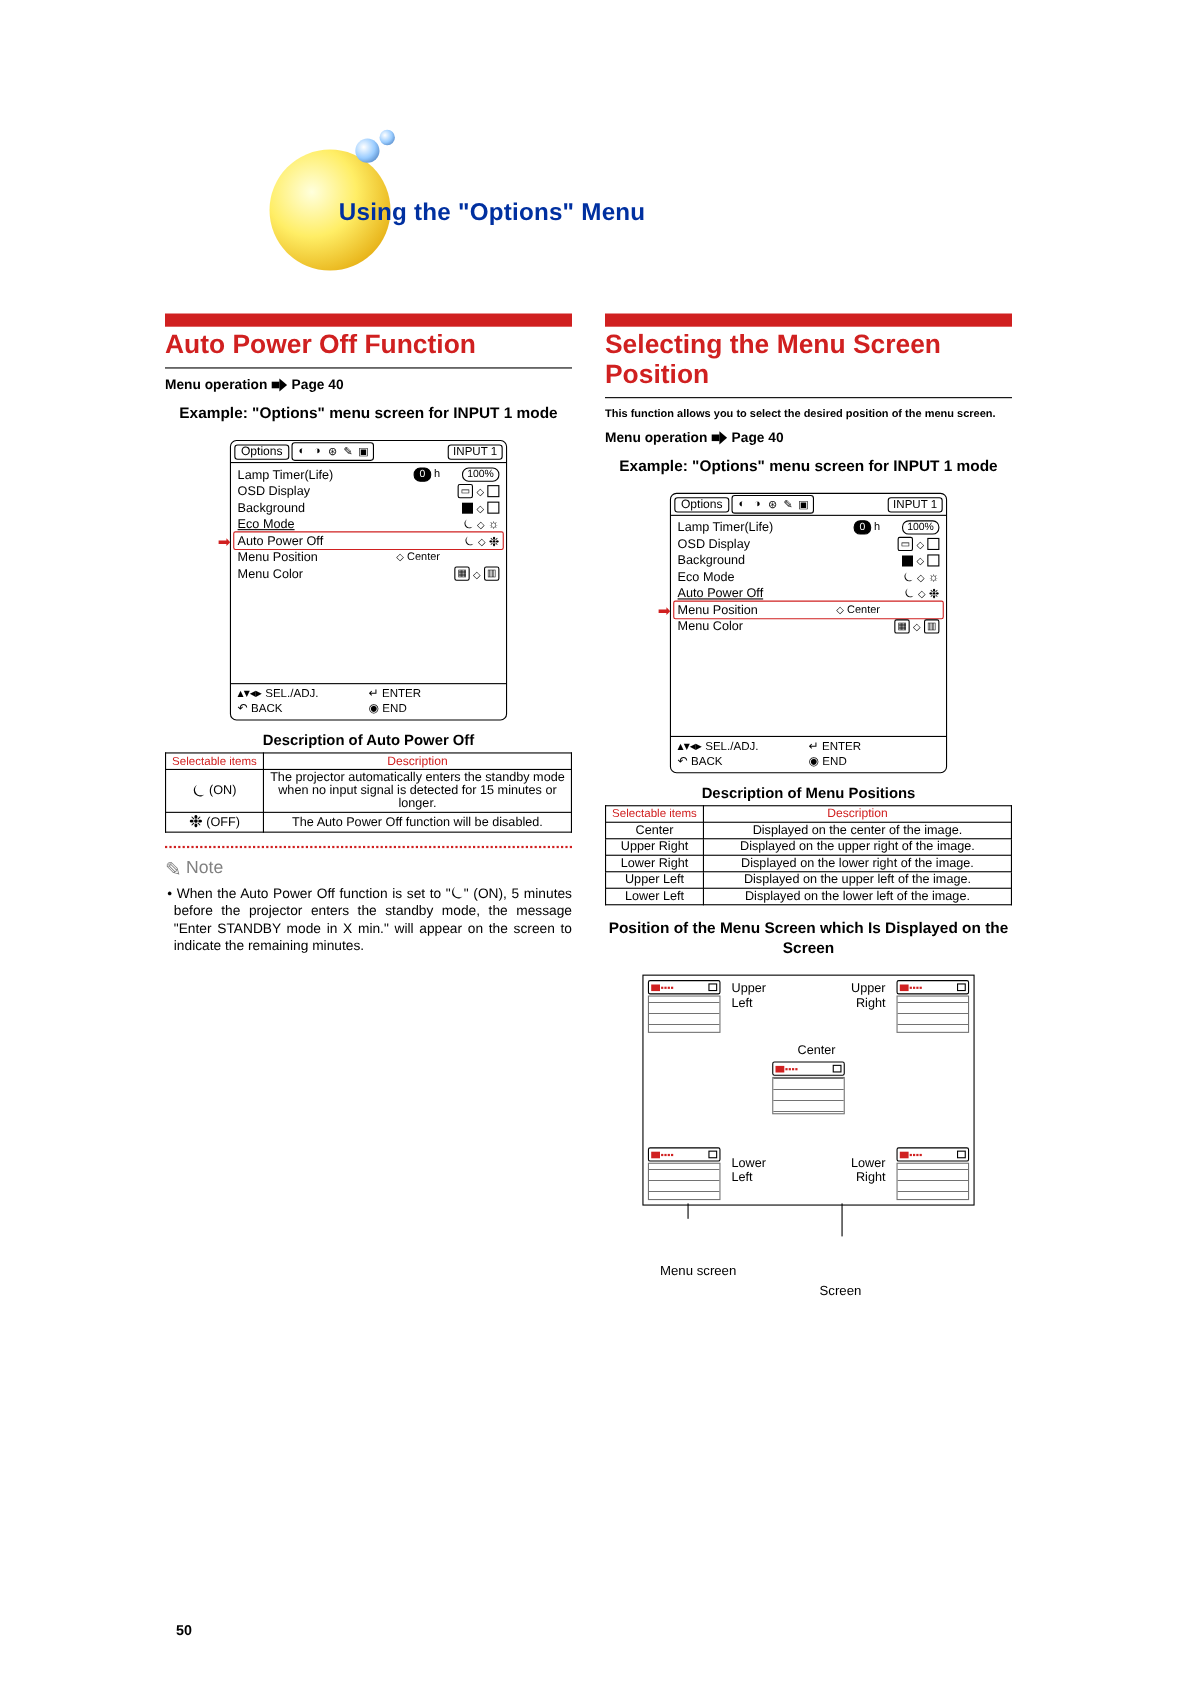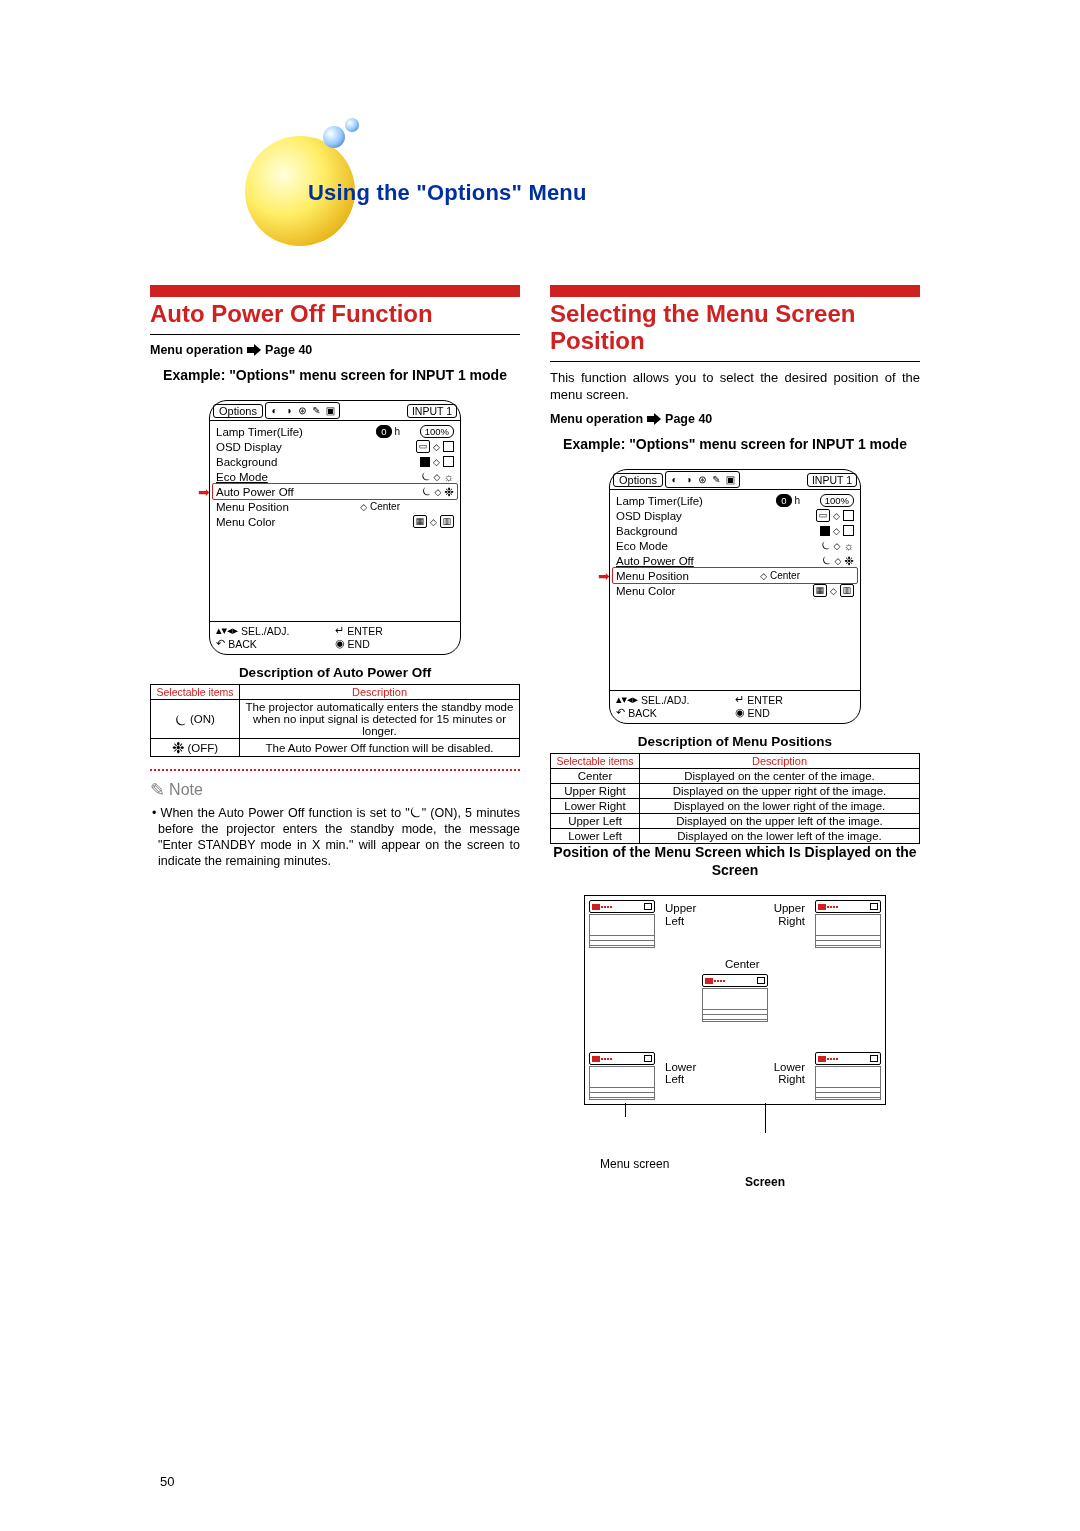--- a/index.html
+++ b/index.html
@@ -104,22 +104,22 @@
   .arrow-right::after {
     content: "";
     position: absolute;
     left: 7px;
     top: -1px;
     border-top: 6px solid transparent;
     border-bottom: 6px solid transparent;
     border-left: 7px solid #000;
   }
   .lead-text {
-    font-size: 13px;
-    font-weight: normal;
+    font-size: 10px;
+    font-weight: bold;
     text-align: justify;
     margin-bottom: 8px;
     line-height: 1.3;
   }
   .subhead {
     font-size: 14px;
     font-weight: bold;
     text-align: center;
     margin-bottom: 6px;
     line-height: 1.25;
@@ -129,21 +129,21 @@
     font-weight: bold;
     margin-top: 8px;
     margin-bottom: 4px;
     text-align: center;
   }
   
   .osd {
     width: 250px;
     margin: 16px auto 10px;
     border: 1px solid #000;
-    border-radius: 18px;
+    border-radius: 6px;
     font-size: 11.5px;
     background: #fff;
     position: relative;
     padding-bottom: 4px;
   }
   .osd-header {
     display: flex;
     align-items: center;
     gap: 2px;
     border-bottom: 1px solid #000;
@@ -347,34 +347,34 @@
   .pd-lab-ul { top: 6px; left: 80px; }
   .pd-lab-ur { top: 6px; right: 80px; text-align:right;}
   .pd-lab-c  { top: 62px; left: 140px; text-align:center;}
   .pd-lab-ll { bottom: 18px; left: 80px; }
   .pd-lab-lr { bottom: 18px; right: 80px; text-align:right;}
   .pd-callout {
     position: absolute;
     font-size: 12px;
   }
   .pd-callout.ms { bottom: -26px; left: 35px; }
-  .pd-callout.sc { bottom: -44px; left: 180px; font-weight: bold; }
+  .pd-callout.sc { bottom: -44px; left: 180px; }
   .pd-line {
     position: absolute;
     background: #000;
   }
   .pd-line.l1 { width:1px; height:14px; top:208px; left:60px;}
   .pd-line.l2 { width:1px; height:30px; top:208px; left:200px;}
 
   .page-num {
     position: absolute;
     bottom: 42px;
     left: 160px;
     font-size: 13px;
-    font-weight: normal;
+    font-weight: bold;
     text-align: center;
   }
   .ed-underline{text-decoration: underline;}
 </style>
 </head>
 <body>
 
 <div class="page">
 
   <div class="corner-graphic">
@@ -668,21 +668,21 @@
               <td>Upper Left</td>
               <td>Displayed on the upper left of the image.</td>
             </tr>
         <tr>
               <td>Lower Left</td>
               <td>Displayed on the lower left of the image.</td>
             </tr>
       </tbody>
         </table>
 
-      <div class="subhead" style="">Position of the Menu Screen which Is Displayed on the Screen</div>
+      <div class="subhead" style="margin-top:12px">Position of the Menu Screen which Is Displayed on the Screen</div>
 
       <div class="pos-diagram">
         <div class="pd-screen">
           <div class="pd-menu pd-ul">
               <div class="bar">
                 <span class="tick"></span>
                 <span class="dots">
                   <i></i>
                   <i></i>
                   <i></i>

